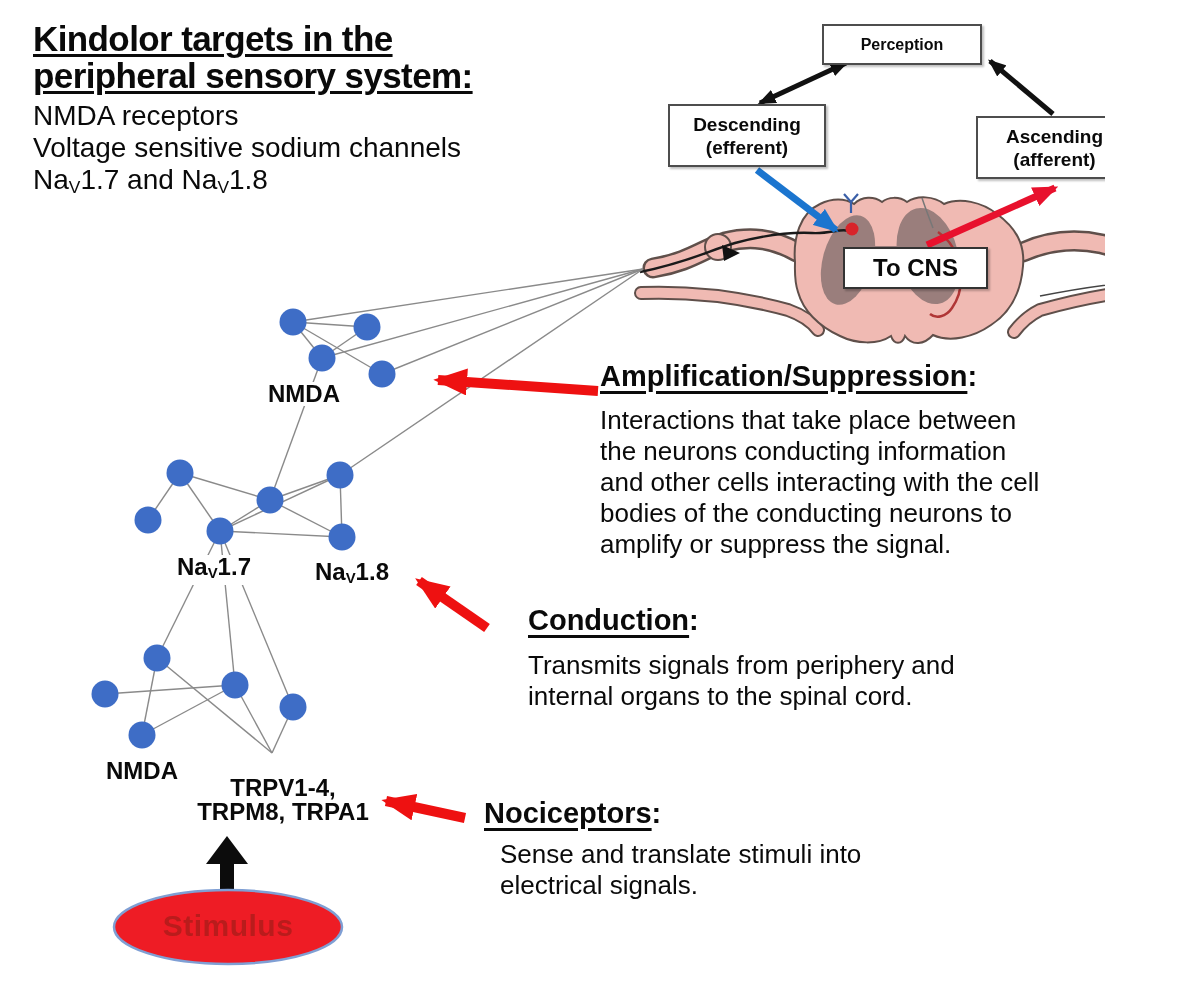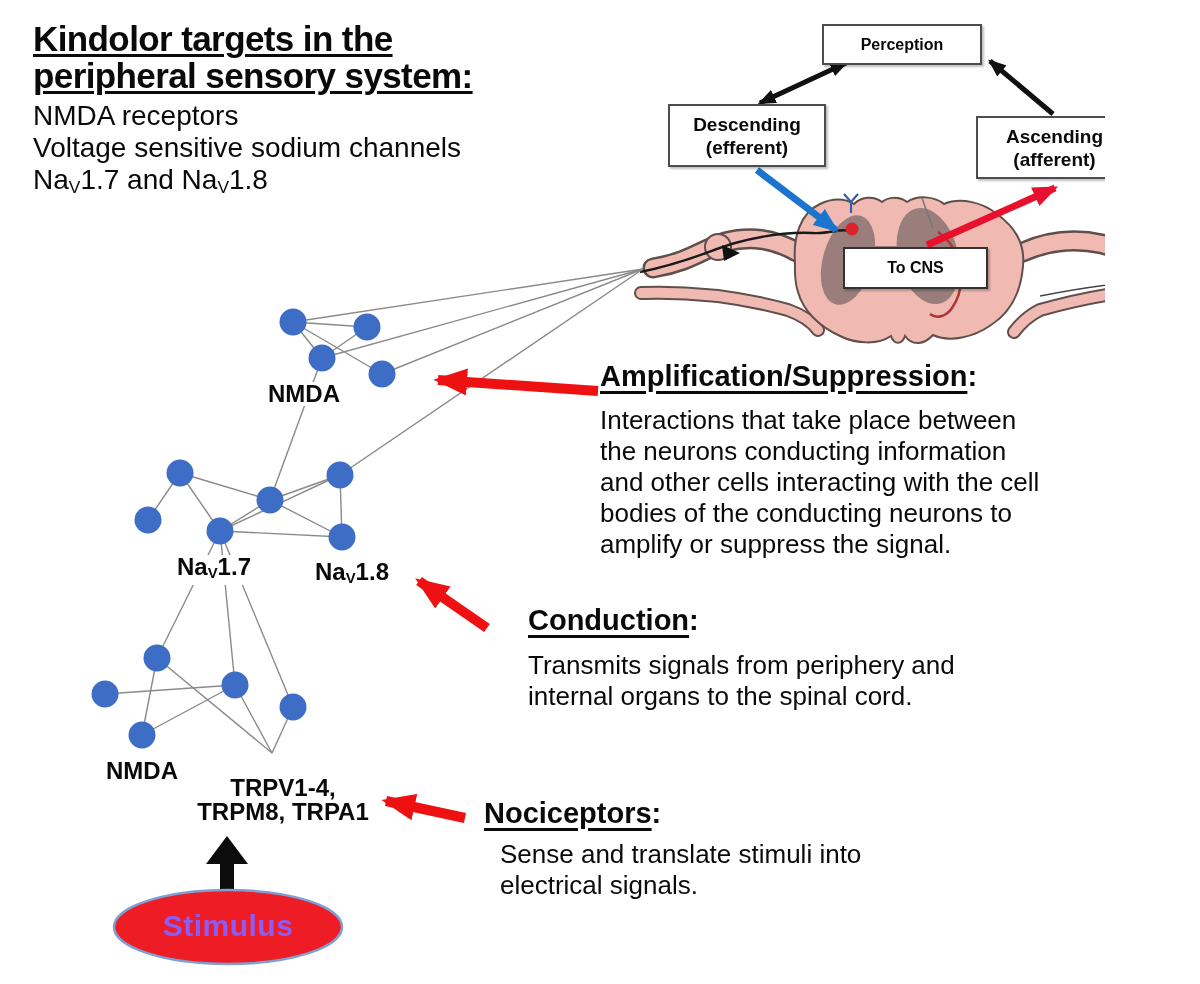--- a/index.html
+++ b/index.html
@@ -19,40 +19,40 @@
   .sub { font-size:0.62em; vertical-align:-0.22em; }
 
   .nbox {
     position:absolute; border:2px solid #4d4d4d; background:#fff;
     display:flex; flex-direction:column; align-items:center; justify-content:center;
     text-align:center; font-weight:bold; box-shadow:1.5px 1.5px 2px rgba(0,0,0,0.25);
   }
   .box-perception { left:822px; top:24px;  width:156px; height:37px; font-size:16px; }
   .box-descending{ left:668px; top:104px; width:154px; height:59px; font-size:19px; line-height:23px; }
   .box-ascending { left:976px; top:116px; width:153px; height:59px; font-size:19px; line-height:23px; }
-  .box-tocns     { left:843px; top:247px; width:141px; height:38px; font-size:16px; border-color:#333; }
+  .box-tocns     { left:843px; top:247px; width:141px; height:38px; font-size:24px; border-color:#333; }
 
   .anno-heading { position:absolute; font-size:29px; font-weight:bold; white-space:nowrap; }
   .anno-heading .hu { text-decoration:underline; text-decoration-thickness:2.5px; text-underline-offset:5px; }
   .anno-body { position:absolute; font-size:26px; line-height:31px; }
   .anno-body div { white-space:nowrap; }
   .pos-amp-h  { left:600px; top:360px; }
   .pos-amp-b  { left:600px; top:405px; }
   .pos-cond-h { left:528px; top:604px; }
   .pos-cond-b { left:528px; top:650px; }
   .pos-noci-h { left:484px; top:797px;text-align:right; }
   .pos-noci-b { left:500px; top:839px; }
 
   .netlabel {
     position:absolute; transform:translateX(-50%); font-weight:bold; font-size:24px;
     background:#fff; padding:0 3px; white-space:nowrap; text-align:center; line-height:24px;
   }
   .stimulus-label {
     position:absolute; left:228px; top:909px; transform:translateX(-50%);
-    color:#8b5cf6; font-weight:bold; font-size:30px; letter-spacing:0.5px;
+    color:#b91c1c; font-weight:bold; font-size:30px; letter-spacing:0.5px;
   }
 
   
   .edge { stroke:#8a8a8a; stroke-width:1.4; fill:none; }
   .node { fill:#3e6dc6; }
   .cord-fill { fill:#f0bab3; stroke:#5f4f4a; stroke-width:2; }
   .nerve-dark { stroke:#5f4f4a; fill:none; stroke-linecap:round; }
   .nerve-pink { stroke:#f0bab3; fill:none; stroke-linecap:round; }
   .graym { fill:#9a7e7c; stroke:none; }
 </style>

